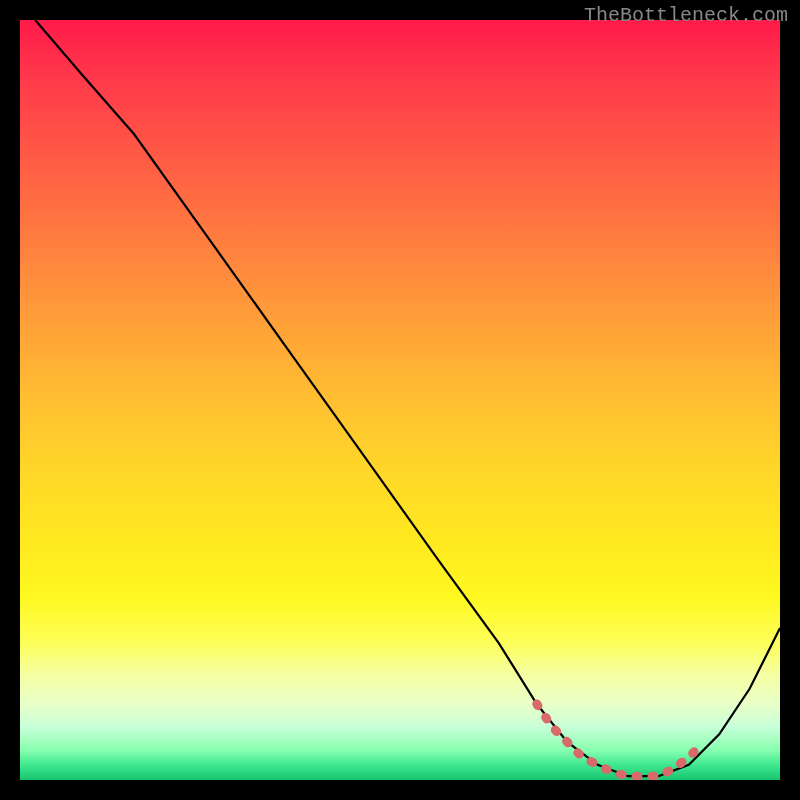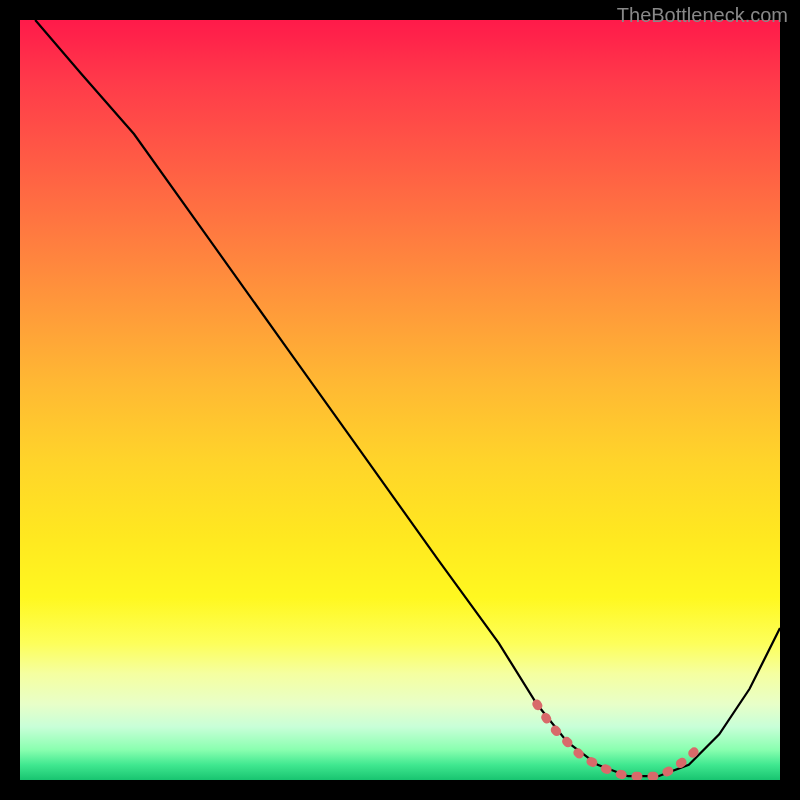--- a/index.html
+++ b/index.html
@@ -11,20 +11,21 @@
     font-family: Arial, sans-serif;
   }
   .watermark {
     position: absolute;
     top: 4px;
     right: 12px;
     color: #888;
     font-size: 20px;
     font-weight: 500;
     z-index: 10;
+    font-family: Liberation Mono, monospace;
   }
   .plot-area {
     position: absolute;
     left: 20px;
     top: 20px;
     width: 760px;
     height: 760px;
     overflow: hidden;
   }
   .gradient-bg {

